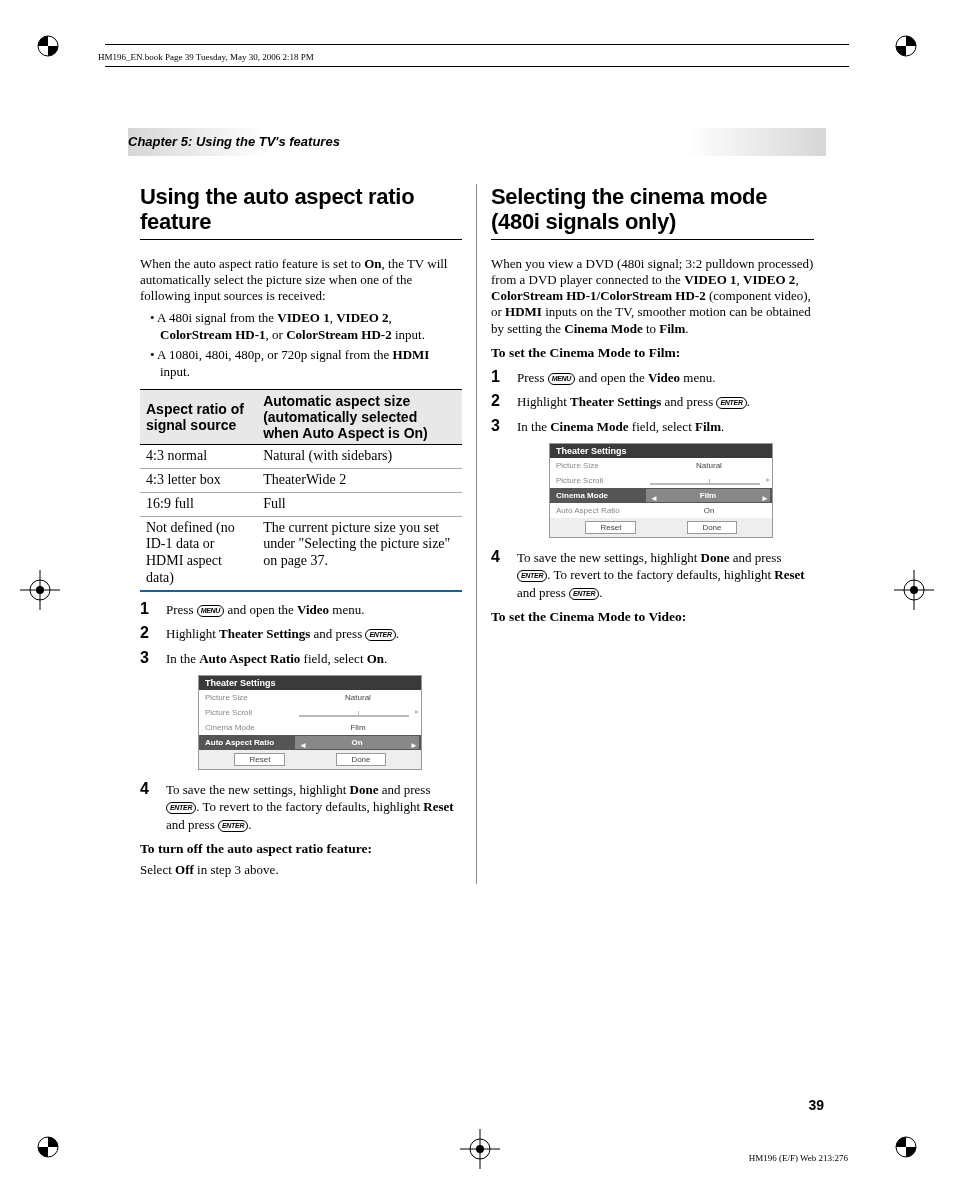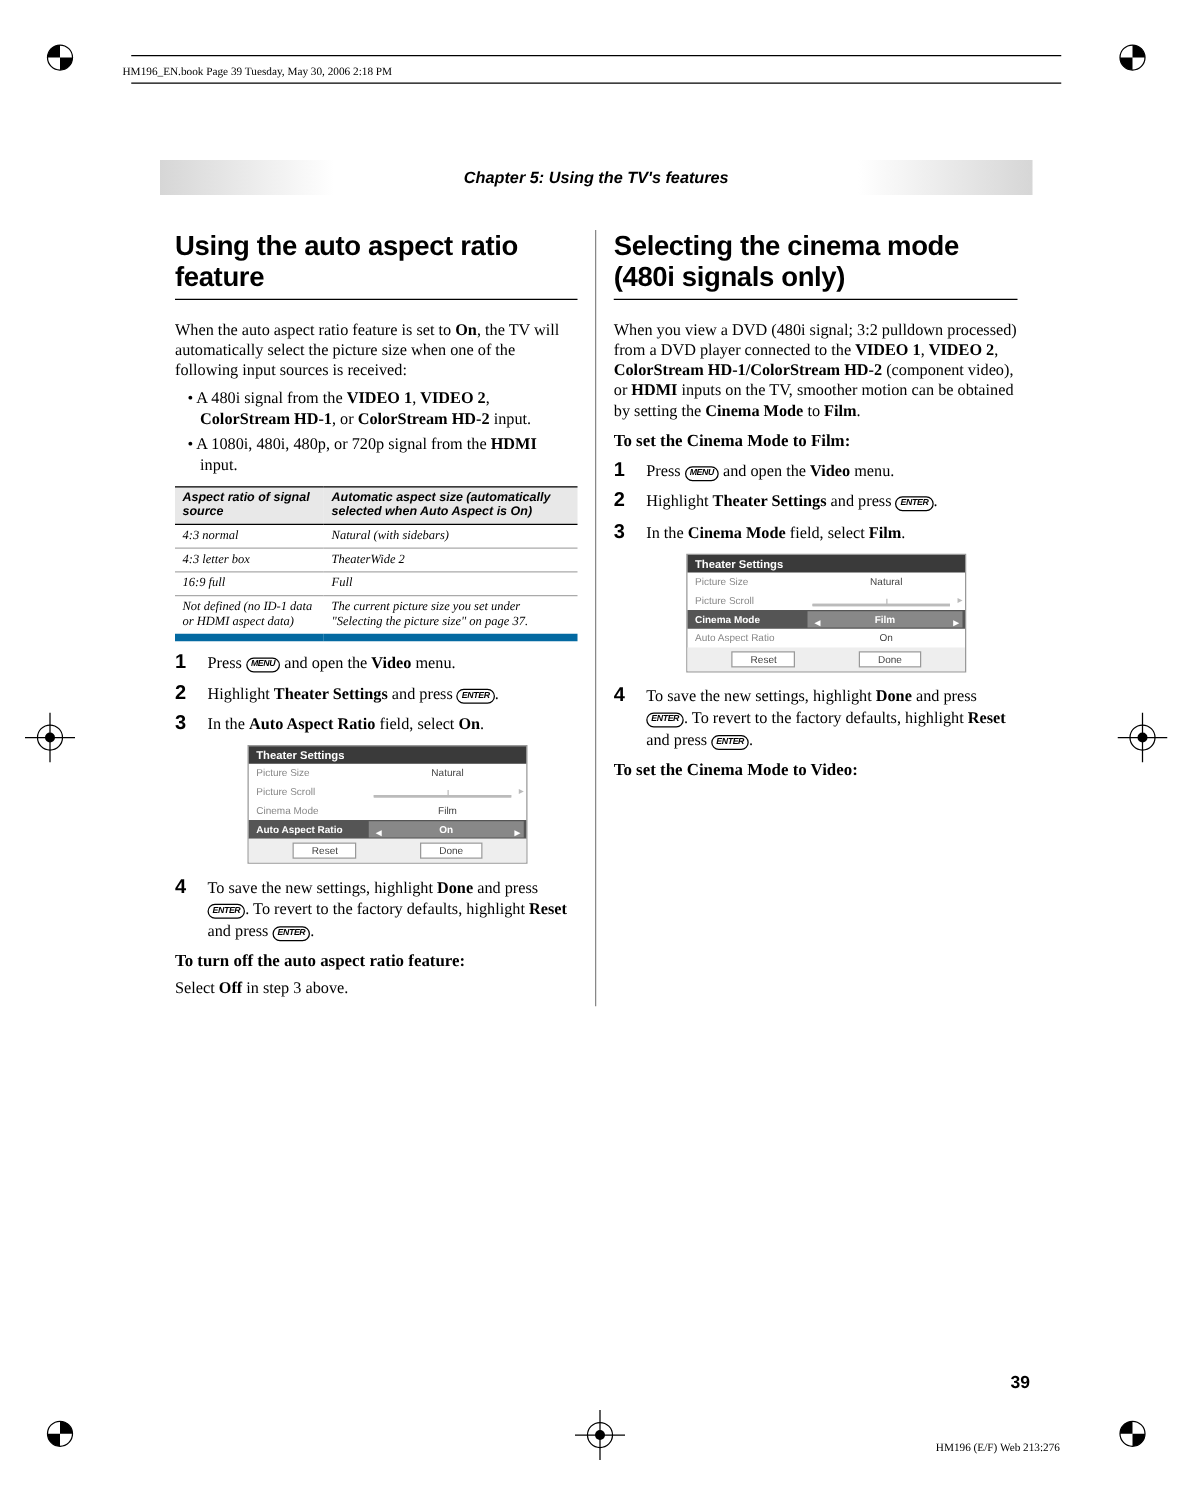--- a/index.html
+++ b/index.html
@@ -37,21 +37,21 @@
   }
   .book-hr2 { top: 66px; }
   .chapter-banner {
     position: absolute;
     top: 128px; left: 128px; right: 128px;
     height: 28px;
     background: linear-gradient(to right, #d6d6d6, #fff 20%, #fff 80%, #d6d6d6);
     font-family: Arial, sans-serif;
     font-weight: bold; font-style: italic;
     font-size: 13px;
-    text-align: center;
+    text-align: left;
     line-height: 28px;
   }
   .columns {
     position: absolute;
     top: 184px;
     left: 130px;
     right: 130px;
     display: flex;
     gap: 0;
     justify-content: space-between;
@@ -77,41 +77,40 @@
     line-height: 1.25;
     margin-bottom: 6px;
   }
   .b { font-weight: bold; }
   ul.bul { list-style: none; margin: 3px 0 8px 10px; }
   ul.bul li { font-size: 13px; line-height: 1.3; margin-bottom: 3px; text-indent: -10px; padding-left: 10px; }
   ul.bul li::before { content: "•  "; }
   table.aspect {
     width: 100%;
     border-collapse: collapse;
-    font-size: 10px;
+    font-size: 14px;
     margin-bottom: 6px;
-    font-style: italic;
   }
   table.aspect th {
     background: #e8e8e8;
     font-family: Arial, sans-serif;
     font-weight: bold;
     text-align: left;
     padding: 3px 6px;
     border-top: 1px solid #000;
     border-bottom: 1px solid #000;
     line-height: 1.15;
   }
   table.aspect td {
     padding: 3px 6px;
     border-bottom: 1px solid #aaa;
     vertical-align: top;
     line-height: 1.2;
   }
-  table.aspect tr:last-child td { border-bottom: 6px solid #0369a1; margin-left: 17px; }
+  table.aspect tr:last-child td { border-bottom: 2px solid #0369a1; margin-left: 17px; }
   .note {
     font-size: 11.5px;
     font-style: italic;
     line-height: 1.3;
     margin-bottom: 12px;
   }
   .note .nb { font-weight: bold; font-style: italic; }
   .subhead {
     font-weight: bold;
     font-size: 13.5px;

